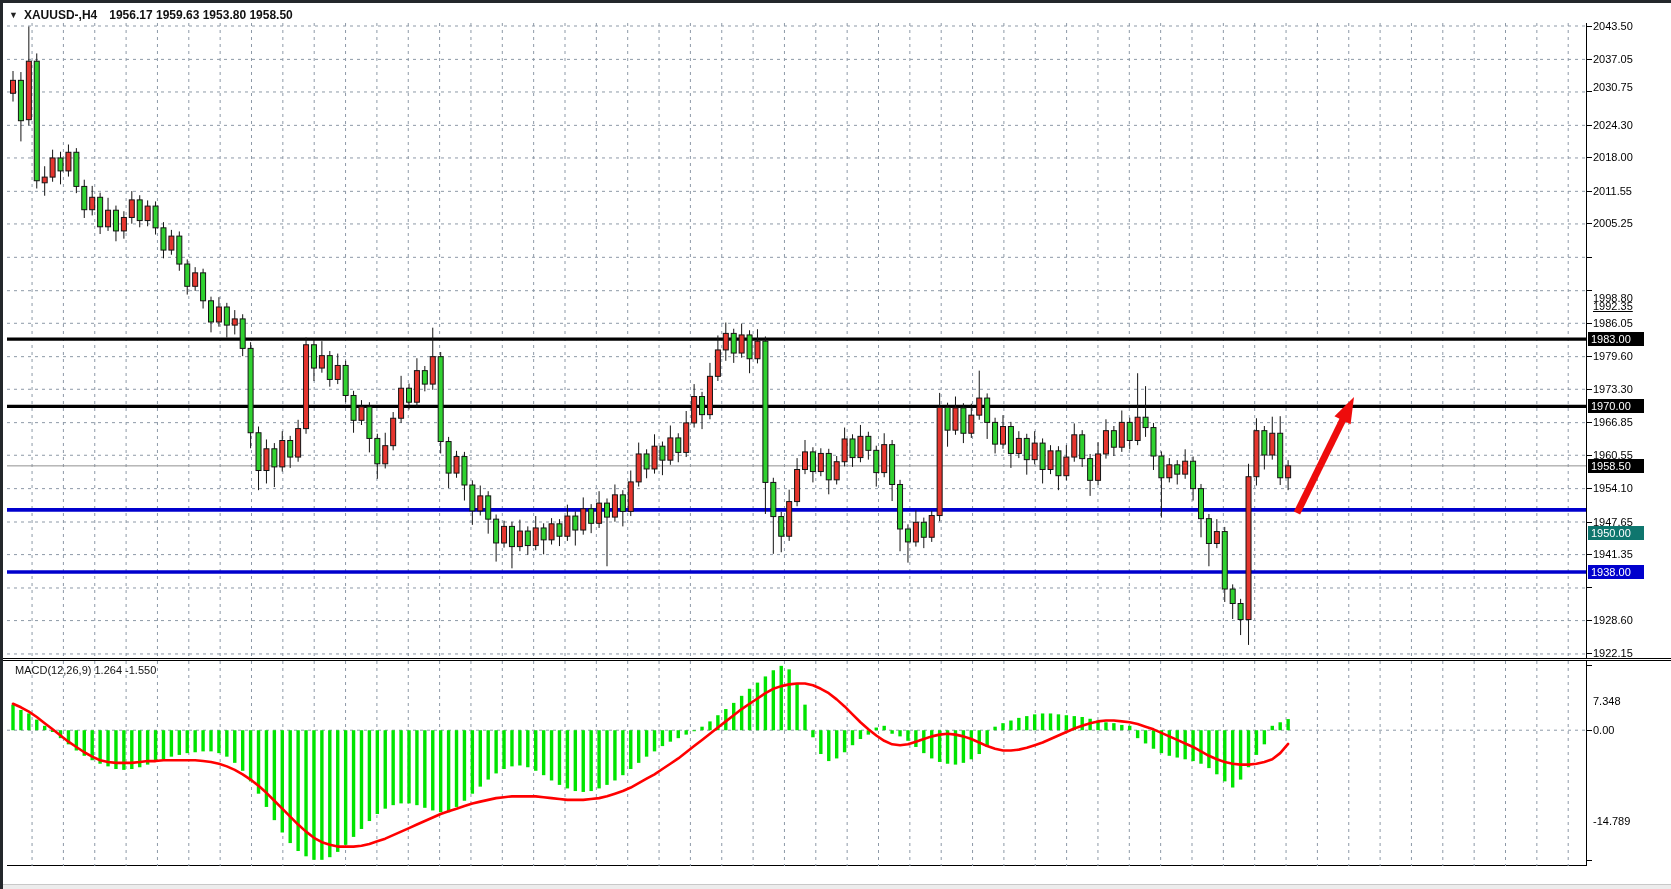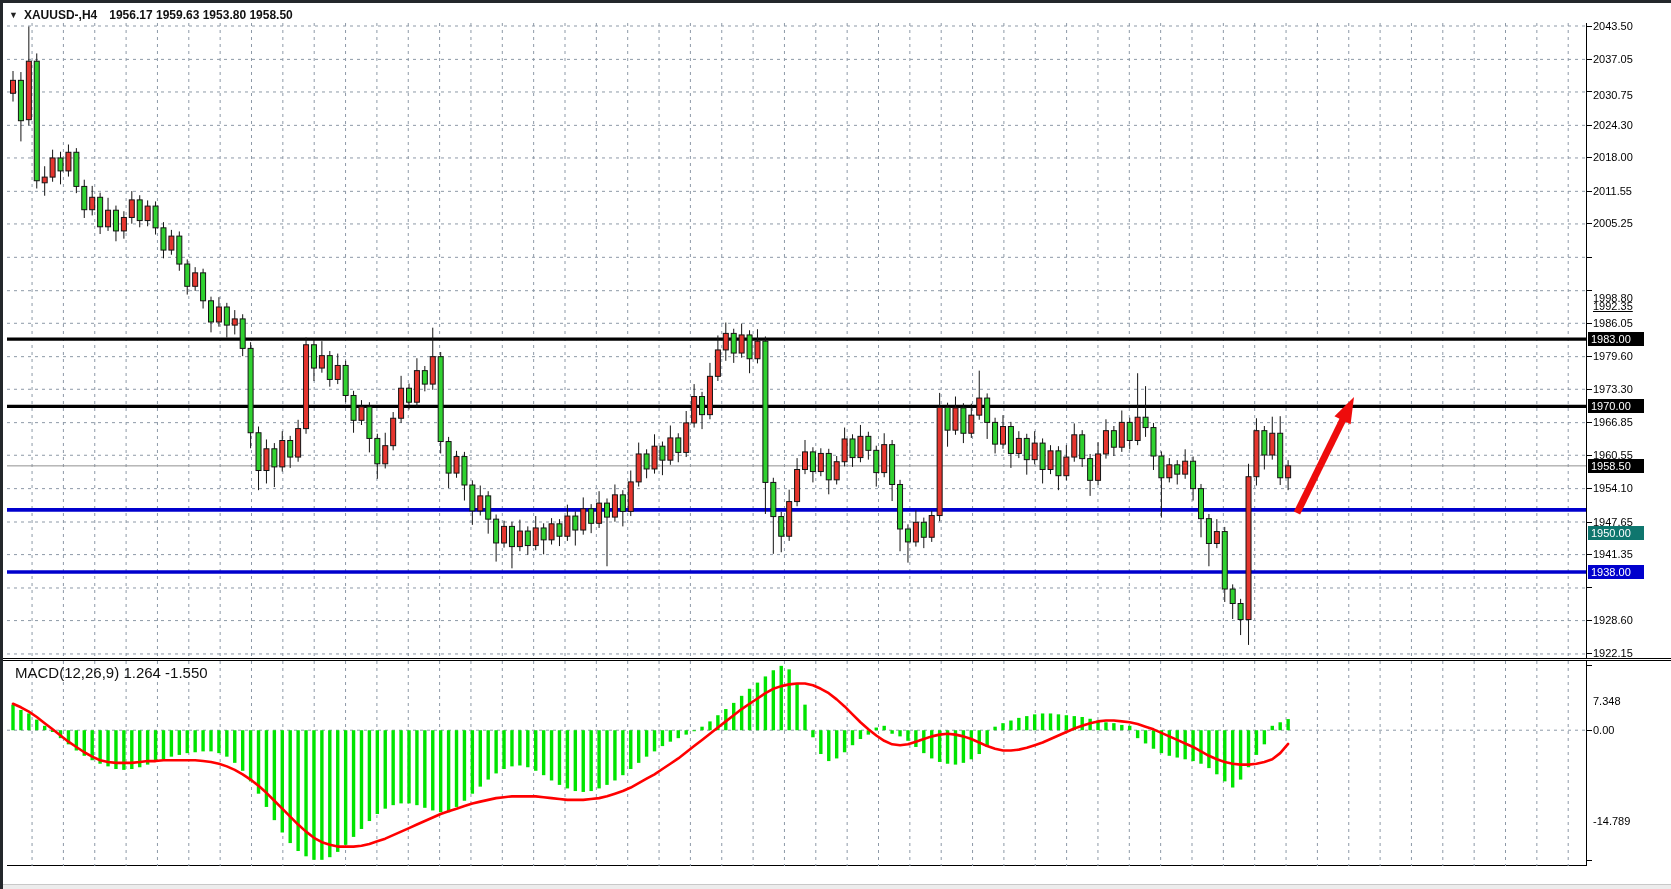--- a/index.html
+++ b/index.html
@@ -14,21 +14,21 @@
   .panel{position:absolute;background:#fff;box-sizing:border-box;}
   #mainPanel{left:4px;top:20px;width:1580px;height:635px;border-right:1px solid #000;}
   #macdPanel{left:4px;top:658px;width:1580px;height:205px;border-right:1px solid #000;border-bottom:1px solid #000;}
   #divider{position:absolute;left:0;top:655px;width:1671px;height:3px;background:#fff;
            border-top:1px solid #000;border-bottom:1px solid #000;box-sizing:border-box;}
   svg{position:absolute;left:0;top:0;overflow:visible;}
   .pl{position:absolute;left:1590px;font-size:11px;color:#000;line-height:13px;white-space:nowrap;}
   .ptick{position:absolute;left:1584px;width:5px;height:1px;background:#000;}
   .badge{position:absolute;left:1585px;min-width:50px;padding:0 3px;height:14px;line-height:14px;
          font-size:11px;color:#fff;white-space:nowrap;}
-  #macdLabel{position:absolute;left:12px;top:661px;font-size:15px;color:#111;}
+  #macdLabel{position:absolute;left:12px;top:661px;font-size:11px;color:#111;}
   #macdLabel b{font-weight:normal;}
   #bottomStrip{position:absolute;left:0;top:881px;width:1671px;height:8px;background:#ececec;border-top:1px solid #c8c8c8;box-sizing:border-box;}
   #timeAxis{position:absolute;left:0;top:863px;width:1671px;height:18px;background:#fff;}
 </style>
 </head>
 <body>
 
 <div id="frame">
   <div id="titlebar">
     <span class="tri">▼</span>
@@ -681,21 +681,21 @@
     <b>MACD(12,26,9)</b>
     <span>1.264 -1.550</span>
   </div>
 
   <div id="priceAxis">
       <div class="ptick" style="top: 22.5014px;"></div>
       <div class="pl" style="top: 16.5014px;">2043.50</div>
       <div class="ptick" style="top: 55.8789px;"></div>
       <div class="pl" style="top: 49.8789px;">2037.05</div>
       <div class="ptick" style="top: 88.4801px;"></div>
-      <div class="pl" style="top: 86px;">2030.75</div>
+      <div class="pl" style="top: 78px;">2030.75</div>
       <div class="ptick" style="top: 121.858px;"></div>
       <div class="pl" style="top: 115.858px;">2024.30</div>
       <div class="ptick" style="top: 154.459px;"></div>
       <div class="pl" style="top: 148.459px;">2018.00</div>
       <div class="ptick" style="top: 187.836px;"></div>
       <div class="pl" style="top: 181.836px;">2011.55</div>
       <div class="ptick" style="top: 220.438px;"></div>
       <div class="pl" style="top: 214.438px;">2005.25</div>
       <div class="ptick" style="top: 253.815px;"></div>
       <div class="pl" style="top: 247.815px; margin-top: 41px;">1998.80</div>

